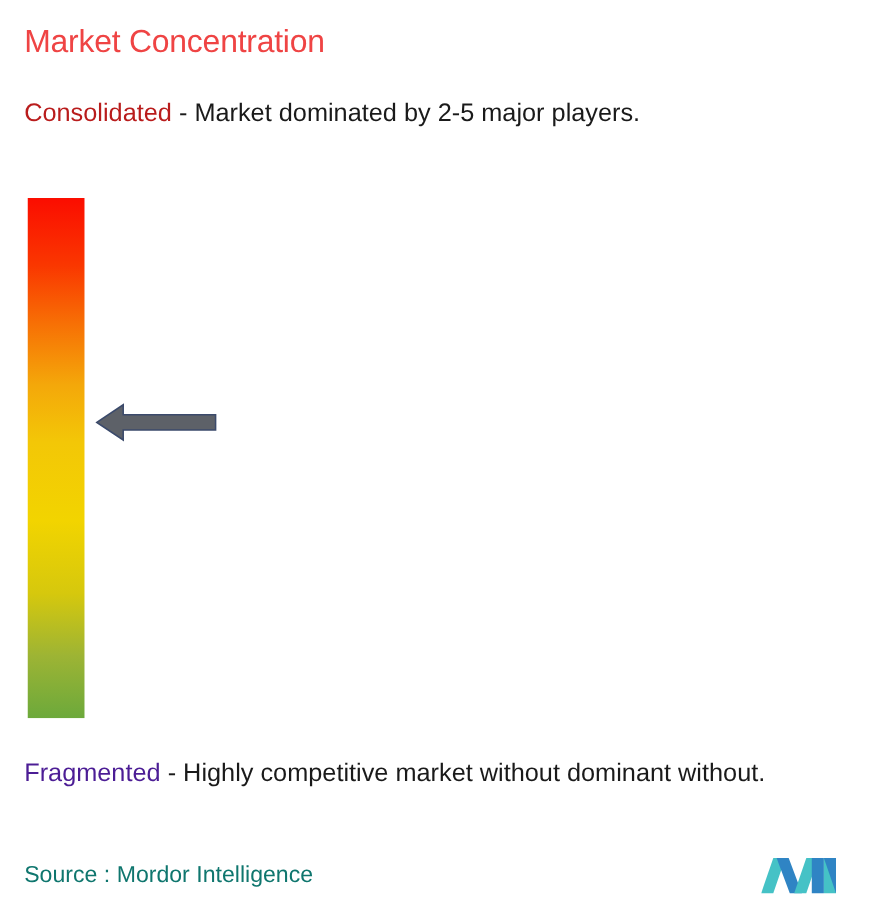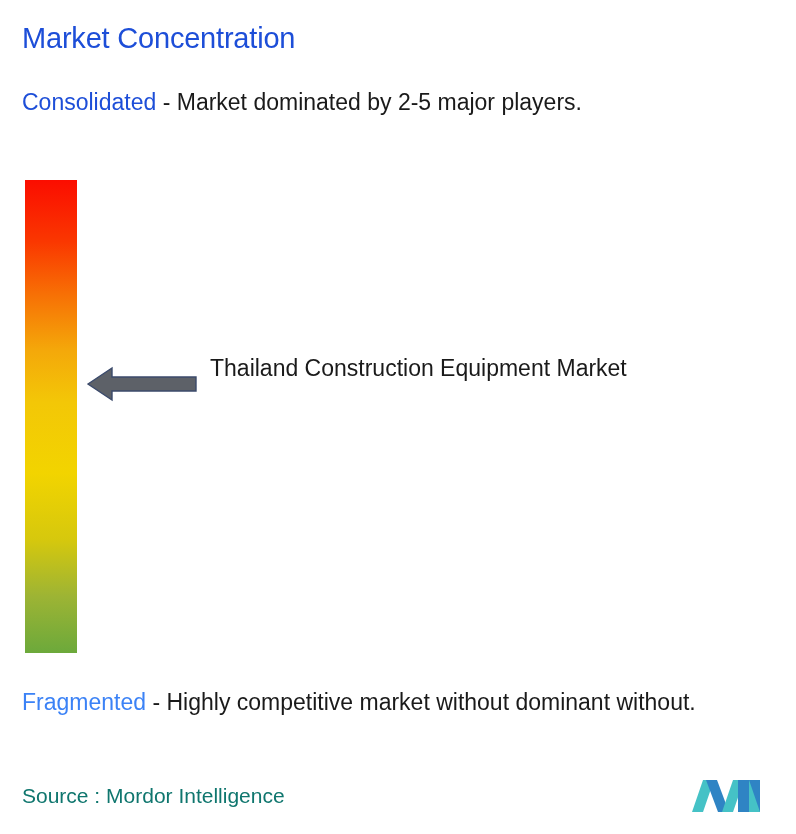--- a/index.html
+++ b/index.html
@@ -15,39 +15,39 @@
     overflow: hidden;
   }
 
   
   #page-title {
     position: absolute;
     left: 22px;
     top: 20px;
     font-size: 29px;
     line-height: 36px;
-    color: #1d4ed8;
+    color: #ef4444;
     font-weight: 400;
     letter-spacing: -0.2px;
     white-space: nowrap;
   }
 
   
   #legend-consolidated {
     position: absolute;
     left: 22px;
     top: 86px;
     width: 752px;
     font-size: 23px;
     line-height: 32px;
     color: #1a1a1a;
     font-weight: 400;
   }
   #legend-consolidated .term {
-    color: #1d4ed8;
+    color: #b91c1c;
   }
 
   
   #concentration-bar {
     position: absolute;
     left: 25px;
     top: 180px;
     width: 52px;
     height: 473px;
   }
@@ -86,21 +86,21 @@
     position: absolute;
     left: 22px;
     top: 686px;
     width: 766px;
     font-size: 23px;
     line-height: 32px;
     color: #1a1a1a;
     font-weight: 400;
   }
   #legend-fragmented .term {
-    color: #3b82f6;
+    color: #4c1d95;
   }
 
   
   #source-note {
     position: absolute;
     left: 22px;
     top: 782px;
     font-size: 21px;
     line-height: 28px;
     color: #0f766e;
@@ -143,21 +143,20 @@
 </div>
 
 <div id="market-marker">
 
   <span class="arrow-wrap">
     <svg width="112" height="40" viewBox="0 0 112 40">
       <polygon points="2,20 26,4 26,13 110,13 110,27 26,27 26,36" fill="#5d6168" stroke="#3b4a6b" stroke-width="1.4" stroke-linejoin="miter"></polygon>
     </svg>
   </span>
 
-  <div id="marker-label">Thailand Construction Equipment Market</div>
 </div>
 
 <div id="legend-fragmented"><span class="term">Fragmented</span><span class="sep">  - </span><span class="desc">Highly competitive market without dominant without.</span></div>
 
 <div id="source-note">Source :  Mordor Intelligence</div>
 
 <div id="brand-logo">
   <svg width="78" height="48" viewBox="0 0 78 48">
 
     <polygon points="0,44 11,12 22,12 11,44" fill="#45c2c6"></polygon>

